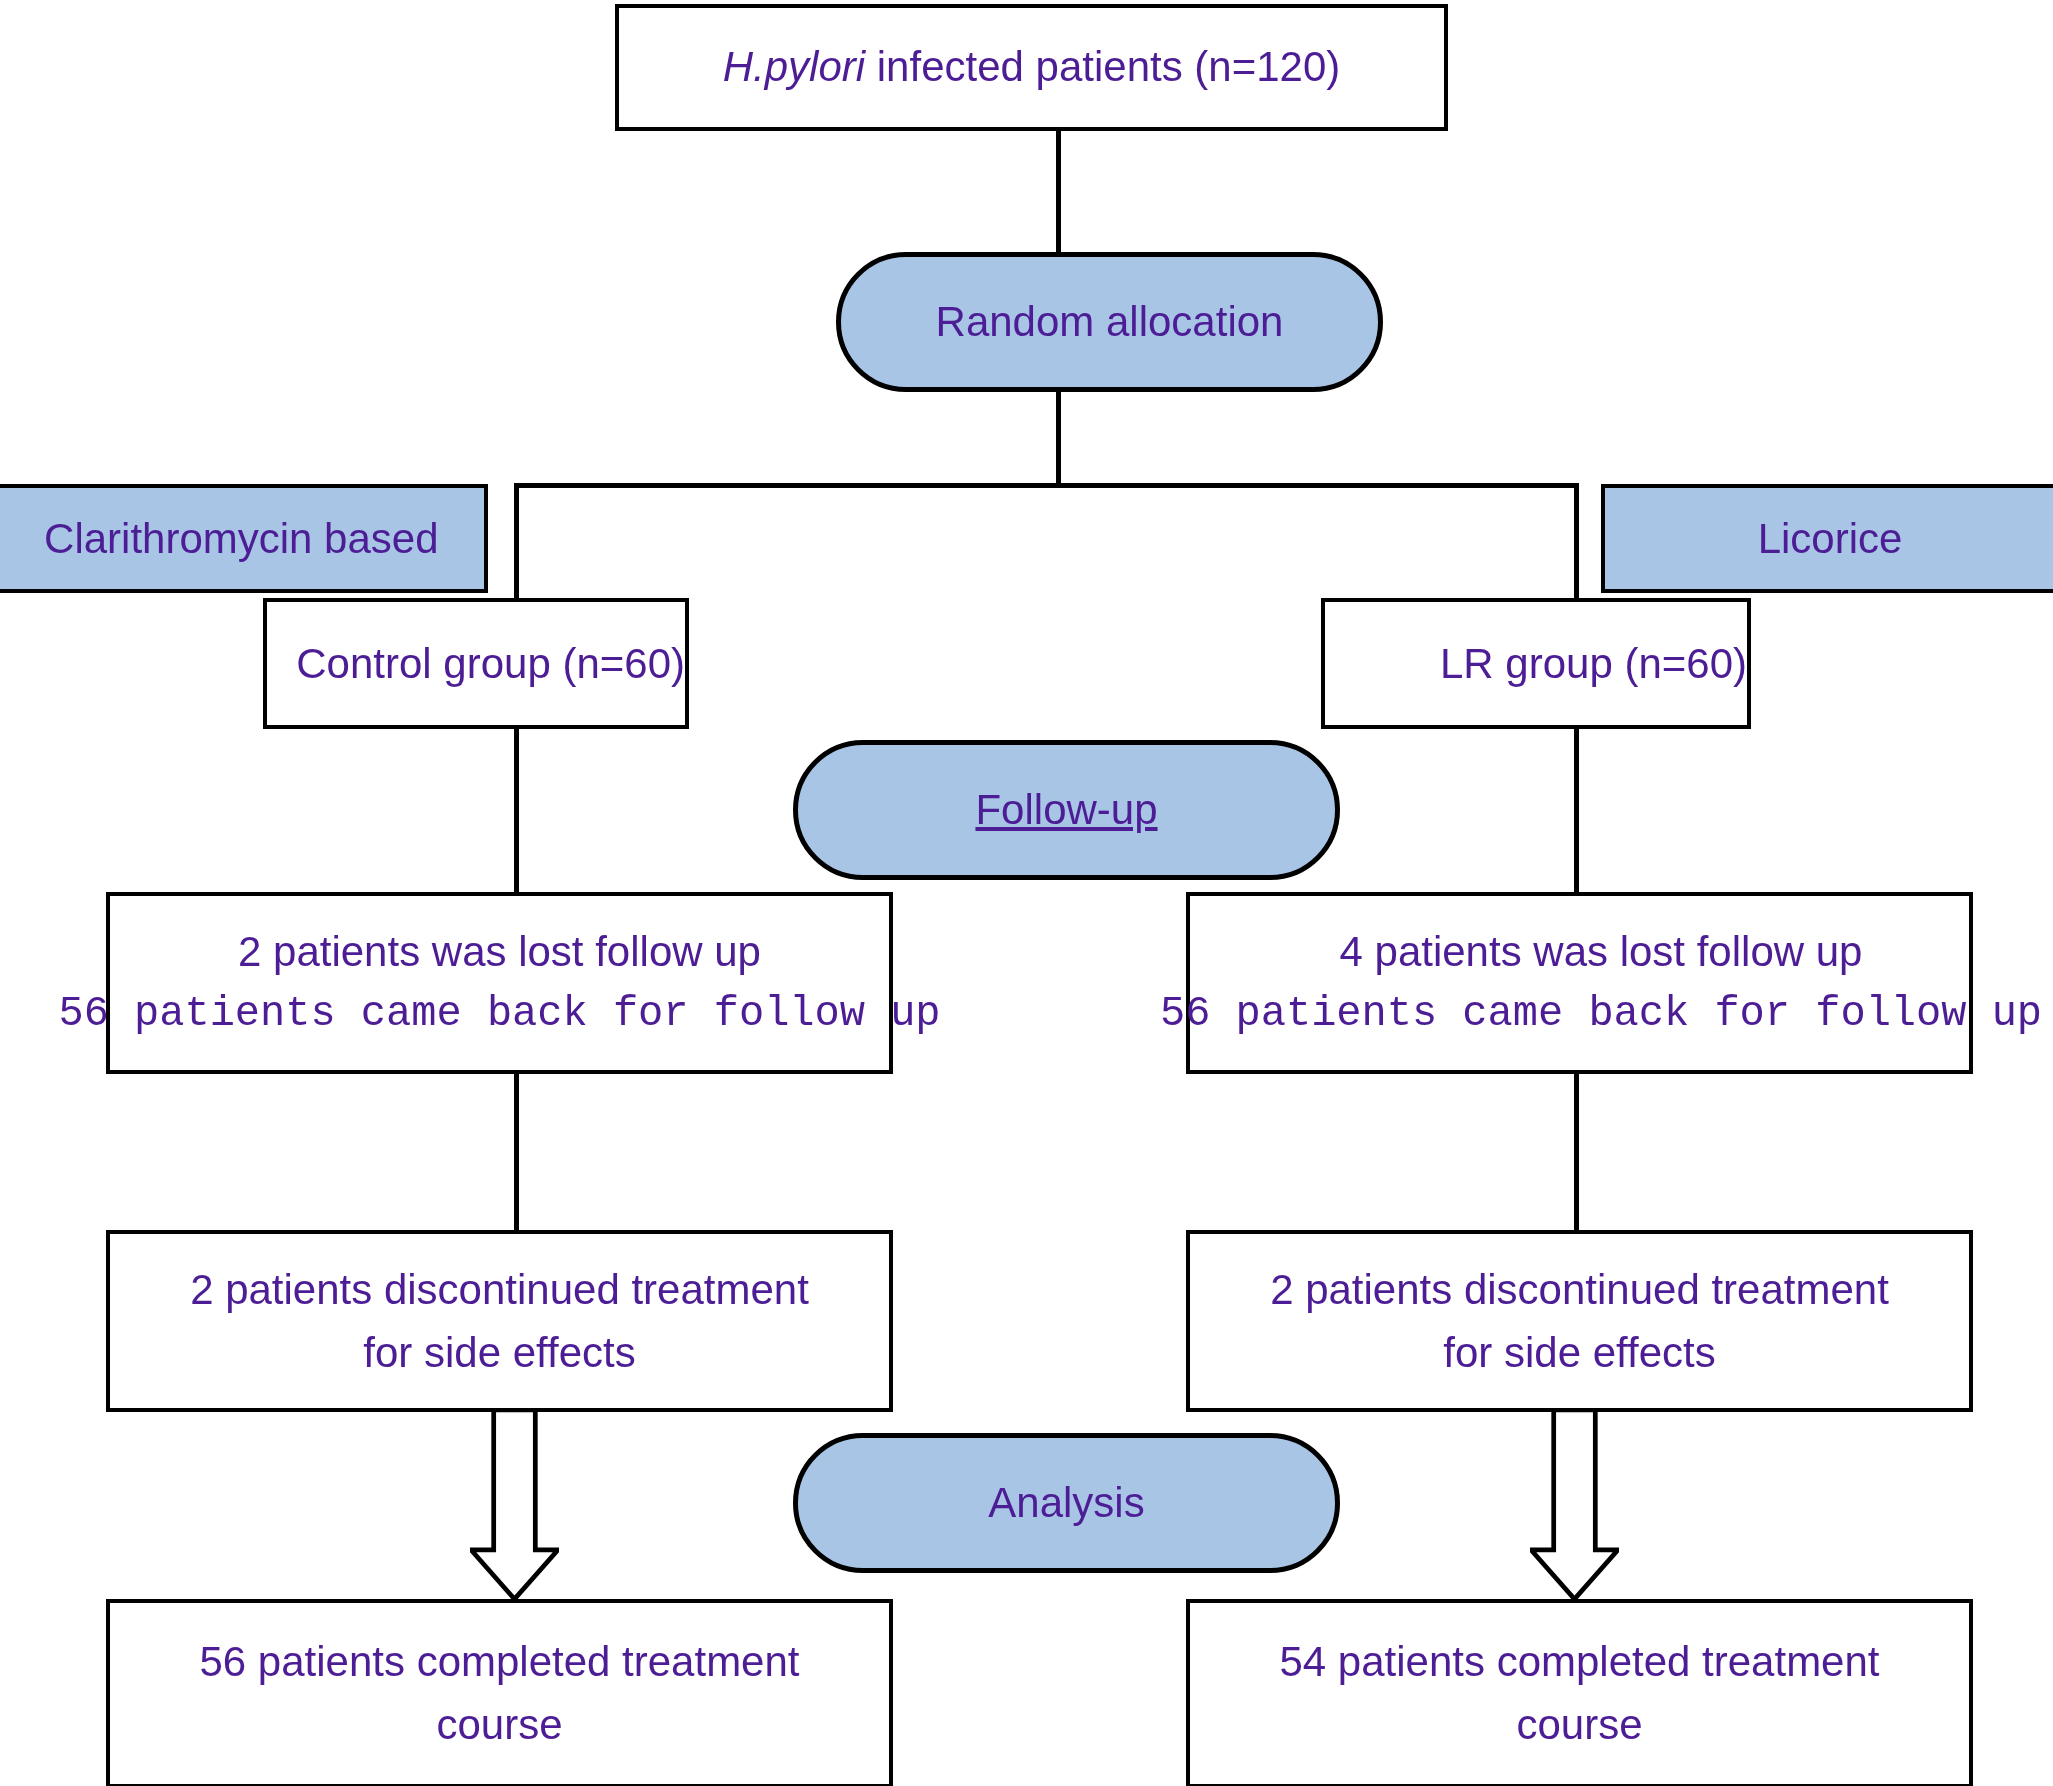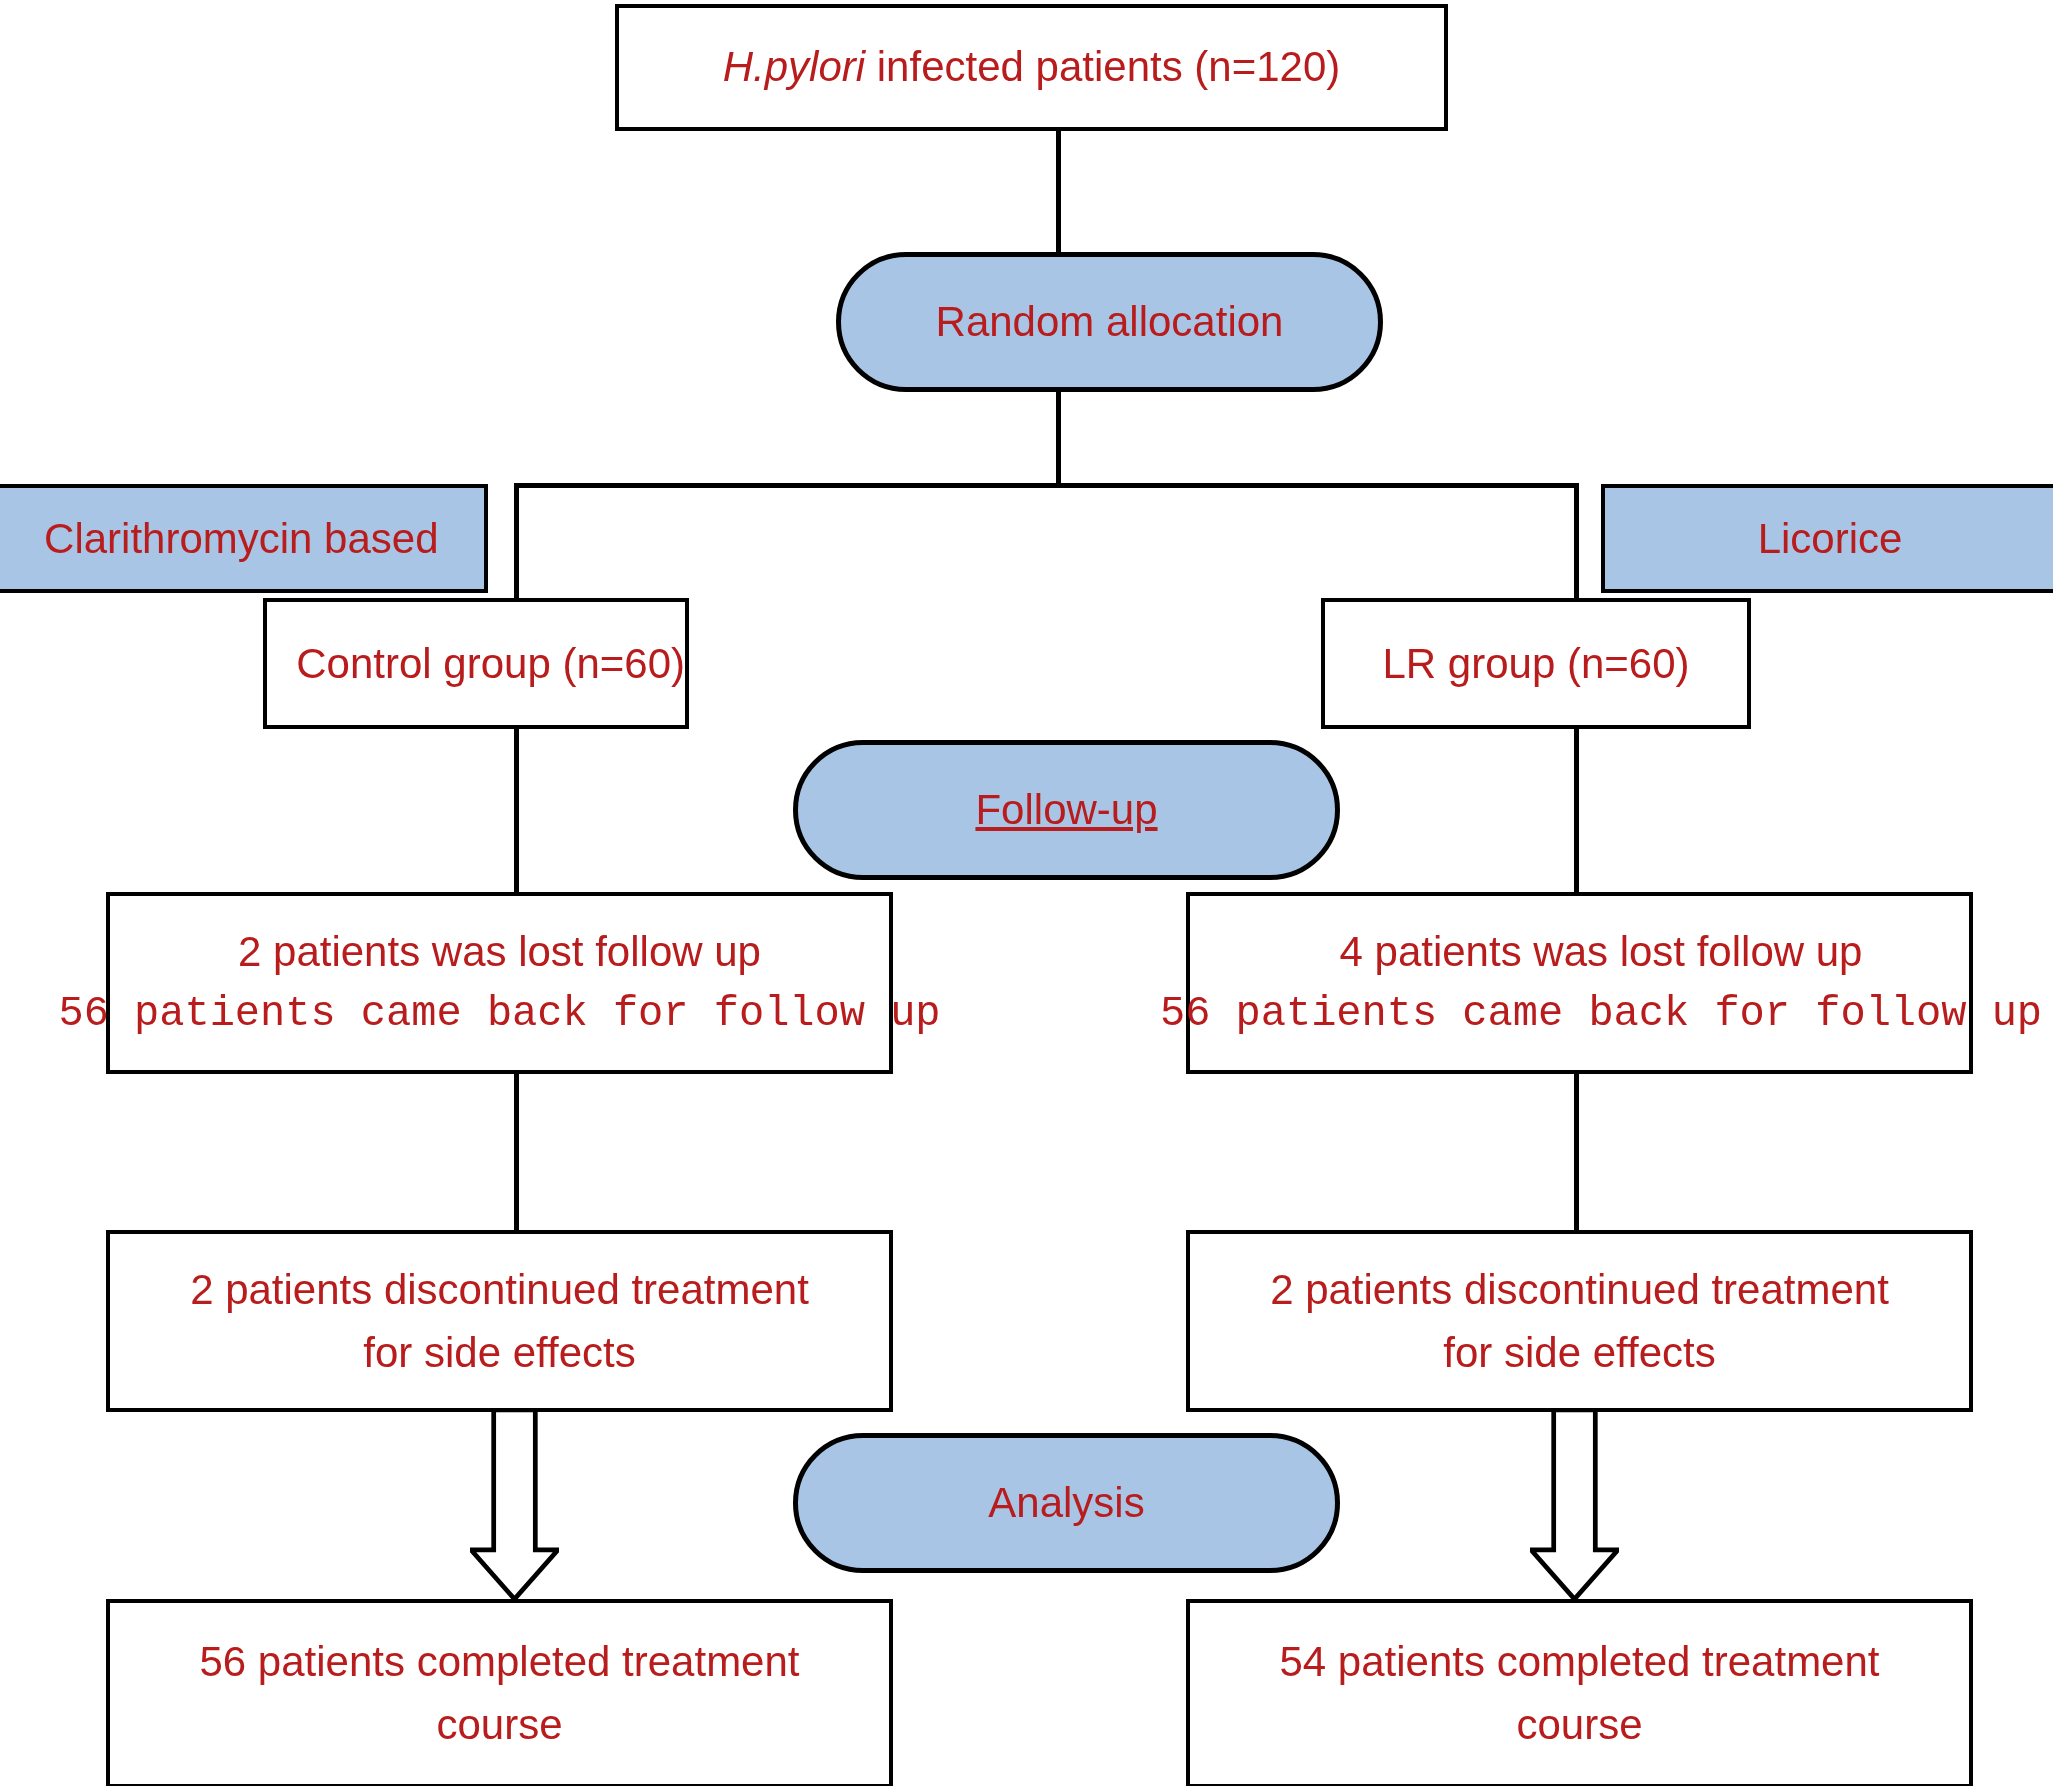--- a/index.html
+++ b/index.html
@@ -23,21 +23,21 @@
     box-sizing: border-box;
     border: 4.7px solid #000000;
     background: #ffffff;
     display: flex;
     flex-direction: column;
     align-items: center;
     justify-content: center;
     text-align: center;
     font-size: 42px;
     line-height: 1.28;
-    color: #b91c1c;
+    color: #4c1d95;
   }
   .node.blue {
     background: #a8c5e5;
   }
   .node.stadium {
     border-radius: 74px;
     border-width: 5.7px;
   }
   .node .line { display: block; white-space: nowrap; }
   .node .line + .line { margin-top: 9.5px; }
@@ -82,21 +82,21 @@
   </div>
 
   <div class="node blue" style="left:1601px; top:484px; width:458px; height:109px; font-size:42px;">
     <span class="line">Licorice</span>
   </div>
 
   <div class="node" style="left:263px; top:598px; width:426px; height:131px;align-items:flex-end;">
     <span class="line">Control group (n=60)</span>
   </div>
 
-  <div class="node" style="left:1321px; top:598px; width:430px; height:131px;">
+  <div class="node" style="left:1321px; top:598px; width:430px; height:131px;align-items:flex-end;">
     <span class="line">LR group (n=60)</span>
   </div>
 
   <div class="conn v" style="left:514px; top:729px; height:167px;"></div>
   <div class="conn v" style="left:1574px; top:729px; height:167px;"></div>
 
   <div class="node blue stadium" style="left:793px; top:740px; width:547px; height:140px;text-decoration:underline;">
     <span class="line">Follow-up</span>
   </div>
 

